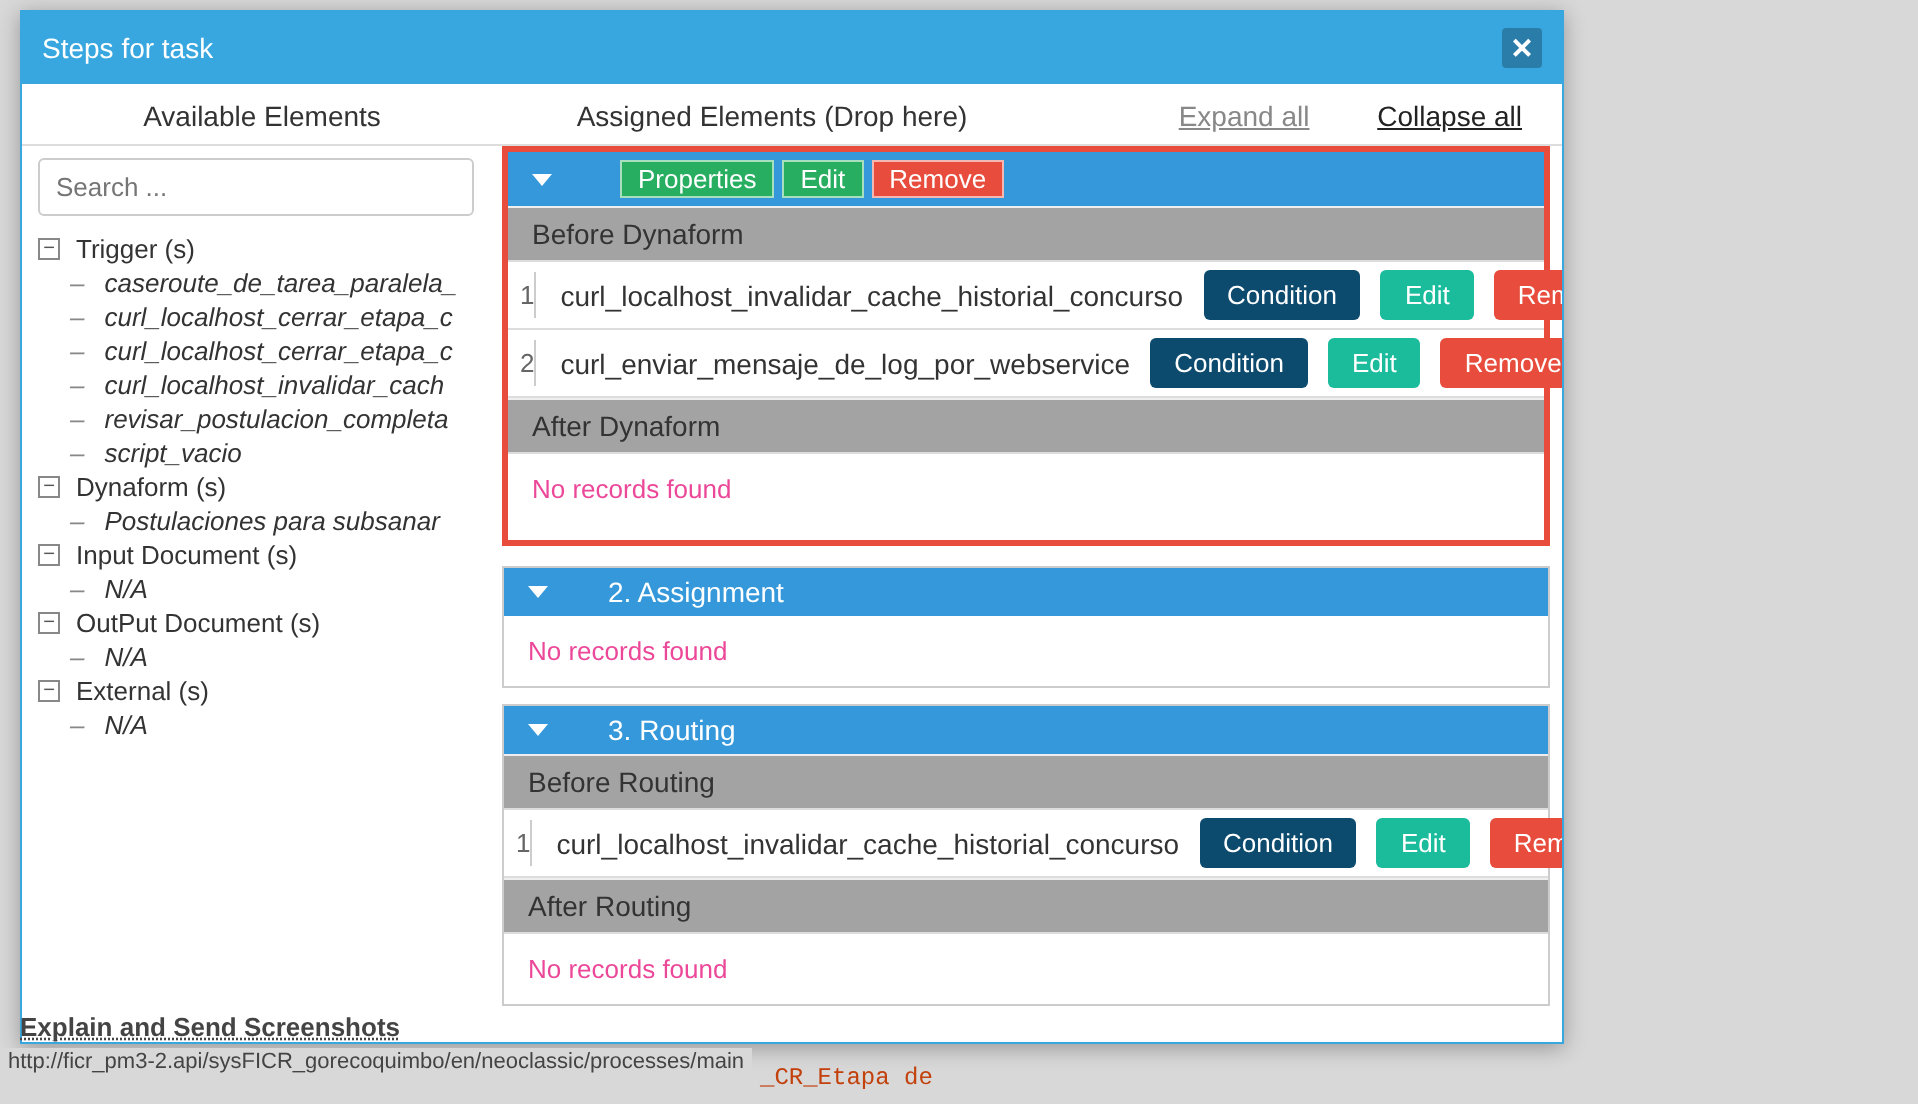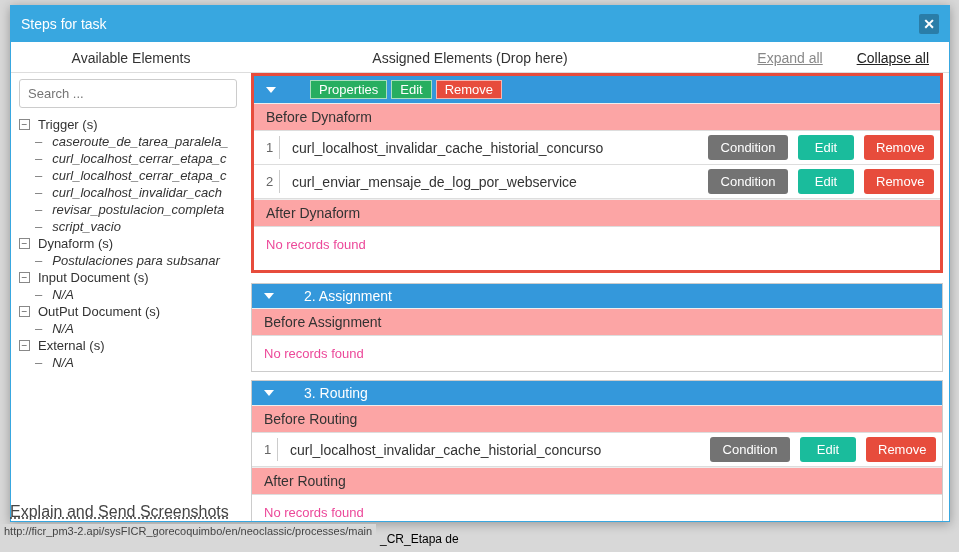--- a/index.html
+++ b/index.html
@@ -9,28 +9,29 @@
     color: #333;
     background: #d8d8d8;
     width: 959px;
     height: 552px;
     overflow: hidden;
     position: relative;
   }
   .bg-text {
     position: absolute;
     font-size: 12px;
-    color: #000000;
+    color: #c2410c;
     pointer-events: none;
+    font-family: Liberation Mono, monospace;
   }
   .dialog {
     position: absolute;
     left: 10px;
     top: 5px;
-    width: 940px;
+    width: 772px;
     height: 517px;
     background: #fff;
     border: 1px solid #38a7e0;
     box-shadow: 0 2px 10px rgba(0,0,0,0.3);
     display: flex;
     flex-direction: column;
   }
   .dialog-header {
     background: #38a7e0;
     color: #fff;
@@ -187,21 +188,21 @@
     cursor: pointer;
   }
   .section-header .hdr-btn.remove {
     background: #e74c3c;
   }
   .sub-title {
     padding: 5px 12px;
     font-size: 14px;
     border-top: 1px solid #eee;
     border-bottom: 1px solid #ddd;
-    background: #fca5a5;
+    background: #a3a3a3;
   }
   .row {
     display: flex;
     align-items: center;
     padding: 4px 6px;
     border-bottom: 1px solid #ddd;
     background: #fff;
   }
   .row:first-of-type { border-top: none; }
   .row .idx {
@@ -220,43 +221,44 @@
     padding: 5px 12px;
     margin-left: 10px;
     border-radius: 3px;
     color: #fff;
     font-size: 13px;
     cursor: pointer;
     border: none;
     text-align: center;
   }
   .row .btn.cond {
-    background: #737373;
+    background: #0c4a6e;
     width: 80px;
   }
   .row .btn.edit {
     background: #1abc9c;
     width: 56px;
   }
   .row .btn.remove {
     background: #e74c3c;
     width: 70px;
   }
   .empty {
     padding: 10px 12px;
     color: #ec4899;
     background: #fff;
   }
   .footer-left {
     position: absolute;
     left: 10px;
     bottom: 31px;
-    font-size: 16px;
+    font-size: 13px;
     color: #444;
     text-decoration: underline dotted;
+    font-weight: bold;
   }
   .footer-url {
     position: absolute;
     left: 0;
     bottom: 14px;
     font-size: 11px;
     background: #d8d8d8;
     color: #444;
     padding: 1px 4px;
   }
@@ -390,21 +392,20 @@
           <div class="sub-title">After Dynaform</div>
           <div class="empty">No records found</div>
         </div>
       </div>
 
       <div class="section">
         <div class="section-header">
           <span class="toggle"></span>
           <span class="title">2. Assignment</span>
         </div>
-        <div class="sub-title">Before Assignment</div>
         <div class="empty">No records found</div>
       </div>
 
       <div class="section">
         <div class="section-header">
           <span class="toggle"></span>
           <span class="title">3. Routing</span>
         </div>
         <div class="sub-title">Before Routing</div>
         <div class="row">

